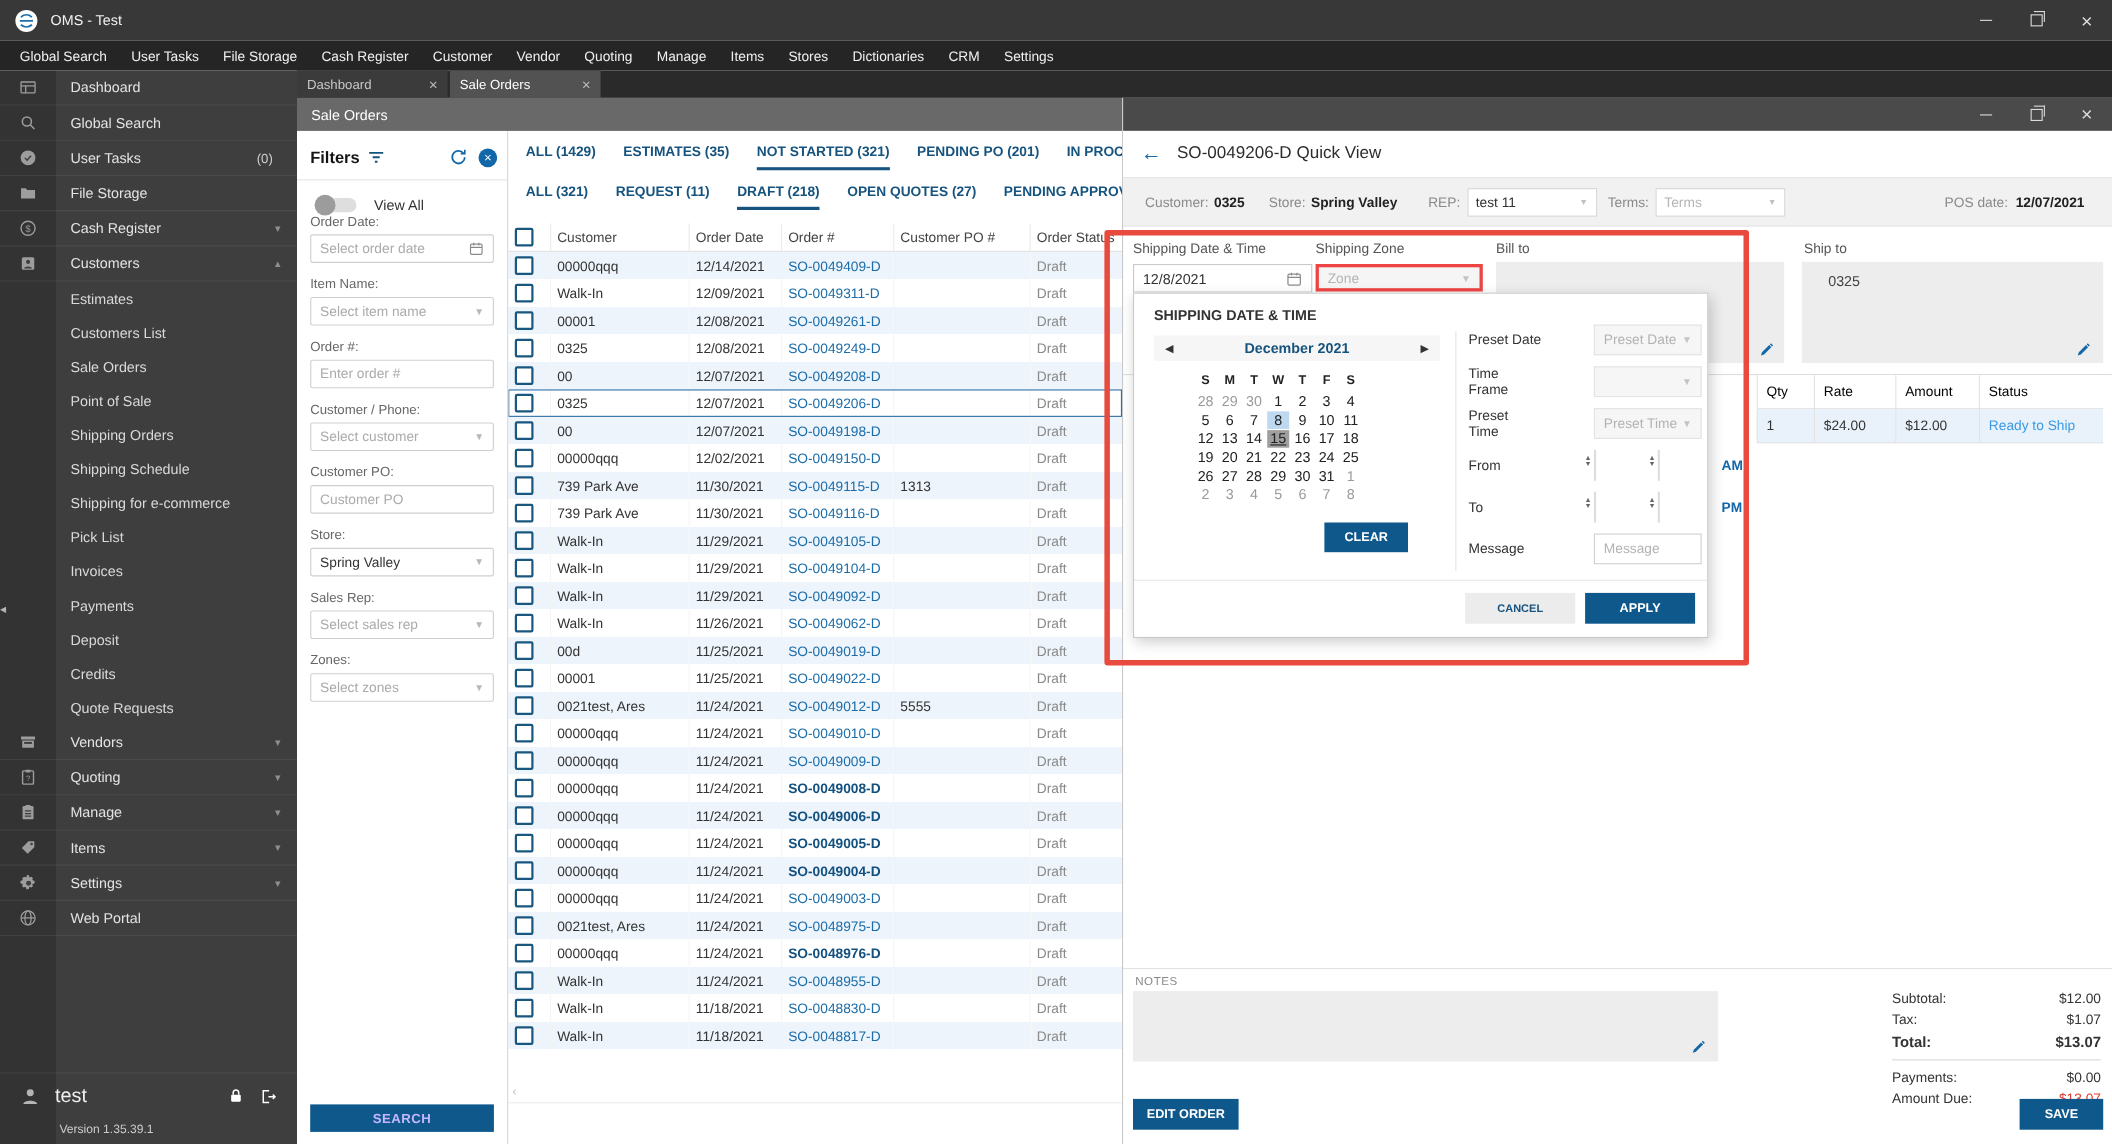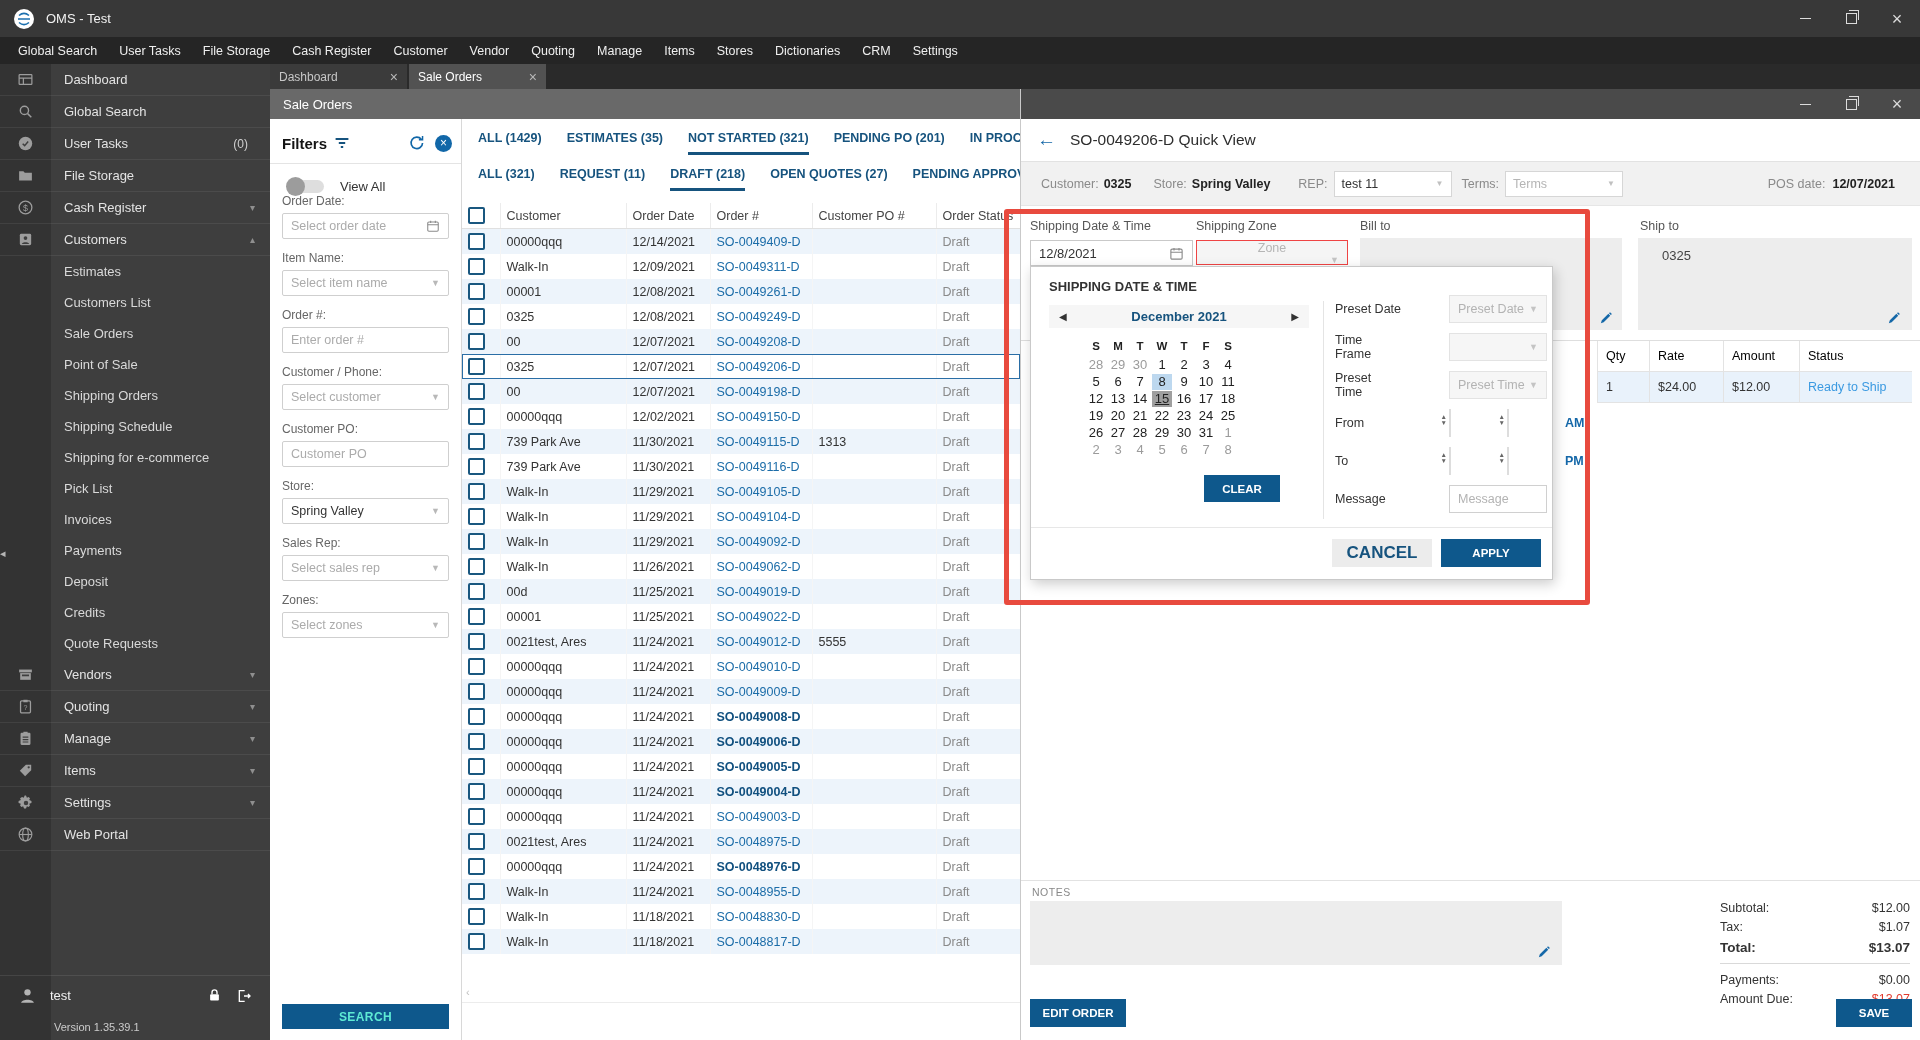--- a/index.html
+++ b/index.html
@@ -26,21 +26,21 @@
            background:linear-gradient(to right,#333333 51px,#3e3e3e 51px);z-index:4;}
   .nav-row{height:31px;display:flex;align-items:center;border-bottom:1px solid rgba(255,255,255,.07);}
   .nav-ic{width:51px;display:flex;justify-content:center;align-items:center;}
   .nav-label{margin-left:13px;font-size:13px;color:#e3e3e3;}
   .nav-badge{margin-left:auto;margin-right:22px;font-size:12px;color:#cfcfcf;}
   .nav-chev{margin-left:auto;margin-right:15px;font-size:10px;color:#8f8f8f;}
   .sub-row{height:31px;display:flex;align-items:center;padding-left:64px;font-size:13px;color:#d9d9d9;}
   .collapse-arrow{position:absolute;left:0px;top:483px;color:#b5b5b5;font-size:11px;}
   .user-area{position:absolute;left:0;bottom:0;width:100%;height:64px;border-top:1px solid rgba(255,255,255,.09);}
   .u-row{position:absolute;left:0;top:10px;width:100%;display:flex;align-items:center;}
-  .u-name{margin-left:13px;font-size:13px;color:#f0f0f0;}
+  .u-name{margin-left:13px;font-size:18px;color:#f0f0f0;}
   .u-icons{margin-left:auto;margin-right:18px;display:flex;gap:14px;align-items:center;}
   .u-version{position:absolute;left:54px;bottom:7px;font-size:11px;color:#cccccc;}
   .u-avatar{margin-left:18px;display:flex;}
   
   .tabstrip{position:absolute;left:270px;top:64px;width:1650px;height:25px;background:#2a2a2a;
             display:flex;z-index:3;}
   .tab{width:137px;display:flex;align-items:center;padding:0 9px;box-sizing:border-box;
        background:#3b3b3b;color:#c7c7c7;font-size:12px;margin-right:2px;}
   .tab[data-cls~="active"]{background:#525252;color:#ffffff;}
   .tab-close{margin-left:auto;font-size:12px;color:#b9b9b9;}
@@ -68,21 +68,21 @@
         align-items:center;padding:0 8px;font-size:12.5px;}
   .ph{color:#ababab;}
   .val{color:#333;}
   .cal-ic{margin-left:auto;display:flex;}
   .dd-ic{margin-left:auto;color:#b8b8b8;font-size:9px;}
   .toggle-row{display:flex;align-items:center;margin-top:6px;}
   .toggle{width:36px;height:13px;border-radius:7px;background:#dedede;position:relative;margin-left:6px;}
   .knob{position:absolute;left:-2px;top:-3px;width:19px;height:19px;border-radius:50%;background:#9c9c9c;}
   .toggle-label{margin-left:16px;font-size:13px;color:#333;}
   .search-btn{position:absolute;left:12px;right:12px;bottom:11px;height:25px;background:#0e588c;
-              color:#5eead4;font-size:12px;font-weight:bold;letter-spacing:.4px;display:flex;
+              color:#c4b5fd;font-size:12px;font-weight:bold;letter-spacing:.4px;display:flex;
               align-items:center;justify-content:center;}
   
   .table-area{position:absolute;left:462px;top:119px;width:558px;height:921px;background:#fff;
               overflow:hidden;z-index:1;}
   .stabs{position:absolute;left:16px;right:0;height:30px;display:flex;overflow:hidden;white-space:nowrap;}
   .stabs1{top:6px;}
   .stabs2{top:42px;}
   .stab{margin-right:25px;font-size:12.5px;font-weight:bold;color:#16537e;padding-bottom:7px;
         border-bottom:3px solid transparent;align-self:flex-end;flex:0 0 auto;}
   .stab[data-cls~="active"]{border-bottom-color:#16537e;}
@@ -122,22 +122,22 @@
   .mini-select .phv{color:#b5b5b5;}
   .pos-date{margin-left:auto;margin-right:25px;display:flex;align-items:center;}
   .pos-date b{color:#222;margin-left:7px;font-weight:bold;}
   
   .sm-label{position:absolute;top:219px;font-size:12.5px;color:#555;z-index:12;}
   .lab-sdt{left:1030px;}.lab-zone{left:1196px;}.lab-bill{left:1360px;}.lab-ship{left:1640px;}
   .date-input{position:absolute;left:1030px;top:240px;width:163px;height:26px;border:1px solid #c9c9c9;
               background:#fff;display:flex;align-items:center;padding:0 8px;box-sizing:border-box;
               font-size:13px;color:#333;z-index:12;}
   .zone-select{position:absolute;left:1196px;top:240px;width:152px;height:25px;background:#f5f5f5;
-               border:1px solid #ef4444;display:flex;align-items:center;padding:0 8px;
-               box-sizing:border-box;font-size:12.5px;color:#b5b5b5;z-index:12;flex-direction:column;}
+               border:3px solid #ef4444;display:flex;align-items:center;padding:0 8px;
+               box-sizing:border-box;font-size:12.5px;color:#b5b5b5;z-index:12;}
   .zone-select .dd{margin-left:auto;color:#c4c4c4;font-size:9px;}
   .gray-box{position:absolute;background:#ededed;z-index:11;}
   .billto-box{left:1360px;top:238px;width:262px;height:92px;}
   .shipto-box{left:1638px;top:238px;width:274px;height:92px;}
   .shipto-text{position:absolute;left:24px;top:10px;font-size:13px;color:#444;}
   .pencil{position:absolute;display:flex;}
   .pencil-bill{right:8px;bottom:5px;}
   .pencil-ship{right:10px;bottom:5px;}
   .qv-div1{position:absolute;left:1021px;top:340px;width:899px;border-top:1px solid #dedede;z-index:11;}
   .item-table{position:absolute;left:1597px;top:341px;width:315px;z-index:11;font-size:12.5px;}
@@ -188,21 +188,21 @@
   .spin{width:42px;height:26px;border:1px solid #ddd;background:#fff;position:relative;margin-right:8px;}
   .spin .arrows{position:absolute;right:3px;top:4px;display:flex;flex-direction:column;line-height:.9;
                 font-size:6.5px;color:#666;}
   .arrows .up::after{content:"▲";}
   .arrows .dn::after{content:"▼";}
   .ampm{color:#1467a8;font-size:12.5px;font-weight:bold;}
   .msg{flex:1;height:26px;border:1px solid #d0d0d0;background:#fff;display:flex;align-items:center;
        padding:0 8px;color:#b3b3b3;font-size:12.5px;}
   .sm-foot-div{position:absolute;left:0;right:0;top:260px;border-top:1px solid #e7e7e7;}
   .cancel-btn{position:absolute;left:301px;top:272px;width:100px;height:28px;background:#ececec;
-              color:#16537e;font-weight:bold;font-size:17px;display:flex;align-items:center;
+              color:#16537e;font-weight:bold;font-size:10px;display:flex;align-items:center;
               justify-content:center;}
   .apply-btn{position:absolute;left:410px;top:272px;width:100px;height:28px;font-size:11.5px;}
   
   .red-rect{position:absolute;left:1004px;top:209px;width:586px;height:396px;border:5px solid #e84a3e;
             border-radius:3px;z-index:60;pointer-events:none;box-sizing:border-box;}
   svg{display:block;}
 </style>
 </head>
 <body>
 

